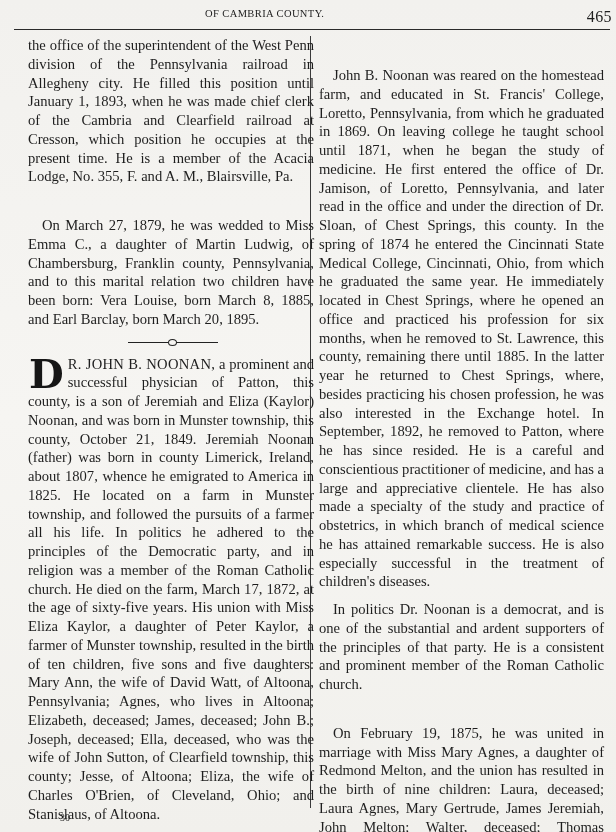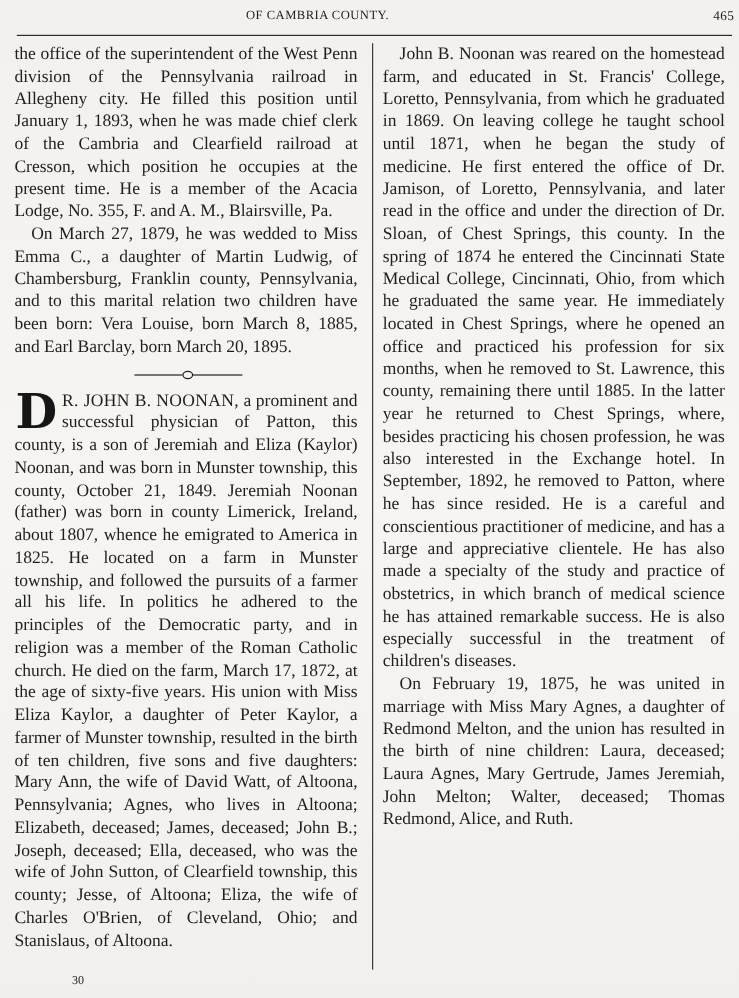--- a/index.html
+++ b/index.html
@@ -13,39 +13,39 @@
   .page {
     position: absolute; left: 0; top: 0; width: 616px; height: 832px;
     background: linear-gradient(180deg, #f2f1ee 0%, #f6f5f2 50%, #f1f0ec 100%);
   }
   .running-head {
     position: absolute; top: 8px; left: 0; width: 616px; height: 16px;
     font-family: "Liberation Serif", serif;
     font-size: 10.5px; letter-spacing: 0.4px;
   }
   .running-title { position: absolute; left: 205px; top: 0; }
-  .page-number { position: absolute; right: 4px; top: 0; font-size: 11px; }
+  .page-number { position: absolute; right: 4px; top: 0; font-size: 16px; }
   .head-rule {
     position: absolute; top: 29px; left: 14px; width: 596px; height: 0;
     border-top: 1.5px solid #2a2a2a;
   }
   .col-divider {
     position: absolute; left: 310px; top: 36px; width: 0; height: 772px;
     border-left: 1px solid #3a3a3a;
   }
   .column {
     position: absolute; top: 36px;
     font-family: "Liberation Serif", serif;
     font-size: 14.6px; line-height: 18.75px;
     text-align: justify;
   }
-  .col-left { left: 12px; width: 286px; }
+  .col-left { left: 28px; width: 286px; }
   .col-right { left: 319px; width: 285px; }
   .column p { margin: 0; }
-  .column p.indent { text-indent: 14px; }
+  .column p.indent { text-indent: 14px; margin-top: 30px; }
   .column p.gap { margin-top: 9px; }
   .separator {
     position: relative; width: 90px; height: 12px; margin: 8px auto 6px 100px;
   }
   .separator .line { position: absolute; top: 5px; height: 0; border-top: 1px solid #222; }
   .separator .l1 { left: 0; width: 40px; }
   .separator .l2 { left: 48px; width: 42px; }
   .separator .knot {
     position: absolute; left: 40px; top: 2px; width: 7px; height: 5px;
     border: 1px solid #222; border-radius: 50%;
@@ -82,17 +82,18 @@
       <div class="line l1"></div>
       <div class="knot"></div>
       <div class="line l2"></div>
     </div>
 
     <p class="bio-start"><span class="dropcap">D</span><span class="bio-name">R. JOHN B. NOONAN,</span><span> a prominent and successful physician of Patton, this county, is a son of Jeremiah and Eliza (Kaylor) Noonan, and was born in Munster township, this county, October 21, 1849. Jeremiah Noonan (father) was born in county Limerick, Ireland, about 1807, whence he emigrated to America in 1825. He located on a farm in Munster township, and followed the pursuits of a farmer all his life. In politics he adhered to the principles of the Democratic party, and in religion was a member of the Roman Catholic church. He died on the farm, March 17, 1872, at the age of sixty-five years. His union with Miss Eliza Kaylor, a daughter of Peter Kaylor, a farmer of Munster township, resulted in the birth of ten children, five sons and five daughters: Mary Ann, the wife of David Watt, of Altoona, Pennsylvania; Agnes, who lives in Altoona; Elizabeth, deceased; James, deceased; John B.; Joseph, deceased; Ella, deceased, who was the wife of John Sutton, of Clearfield township, this county; Jesse, of Altoona; Eliza, the wife of Charles O'Brien, of Cleveland, Ohio; and Stanislaus, of Altoona.</span></p>
   </div>
 
   <div class="column col-right">
     <p class="indent">John B. Noonan was reared on the homestead farm, and educated in St. Francis' College, Loretto, Pennsylvania, from which he graduated in 1869. On leaving college he taught school until 1871, when he began the study of medicine. He first entered the office of Dr. Jamison, of Loretto, Pennsylvania, and later read in the office and under the direction of Dr. Sloan, of Chest Springs, this county. In the spring of 1874 he entered the Cincinnati State Medical College, Cincinnati, Ohio, from which he graduated the same year. He immediately located in Chest Springs, where he opened an office and practiced his profession for six months, when he removed to St. Lawrence, this county, remaining there until 1885. In the latter year he returned to Chest Springs, where, besides practicing his chosen profession, he was also interested in the Exchange hotel. In September, 1892, he removed to Patton, where he has since resided. He is a careful and conscientious practitioner of medicine, and has a large and appreciative clientele. He has also made a specialty of the study and practice of obstetrics, in which branch of medical science he has attained remarkable success. He is also especially successful in the treatment of children's diseases.</p>
+    <p class="indent gap">In politics Dr. Noonan is a democrat, and is one of the substantial and ardent supporters of the principles of that party. He is a consistent and prominent member of the Roman Catholic church.</p>
     <p class="indent">On February 19, 1875, he was united in marriage with Miss Mary Agnes, a daughter of Redmond Melton, and the union has resulted in the birth of nine children: Laura, deceased; Laura Agnes, Mary Gertrude, James Jeremiah, John Melton; Walter, deceased; Thomas Redmond, Alice, and Ruth.</p>
   </div>
 
   <div class="signature">30</div>
 </div>
 
 </body></html>

